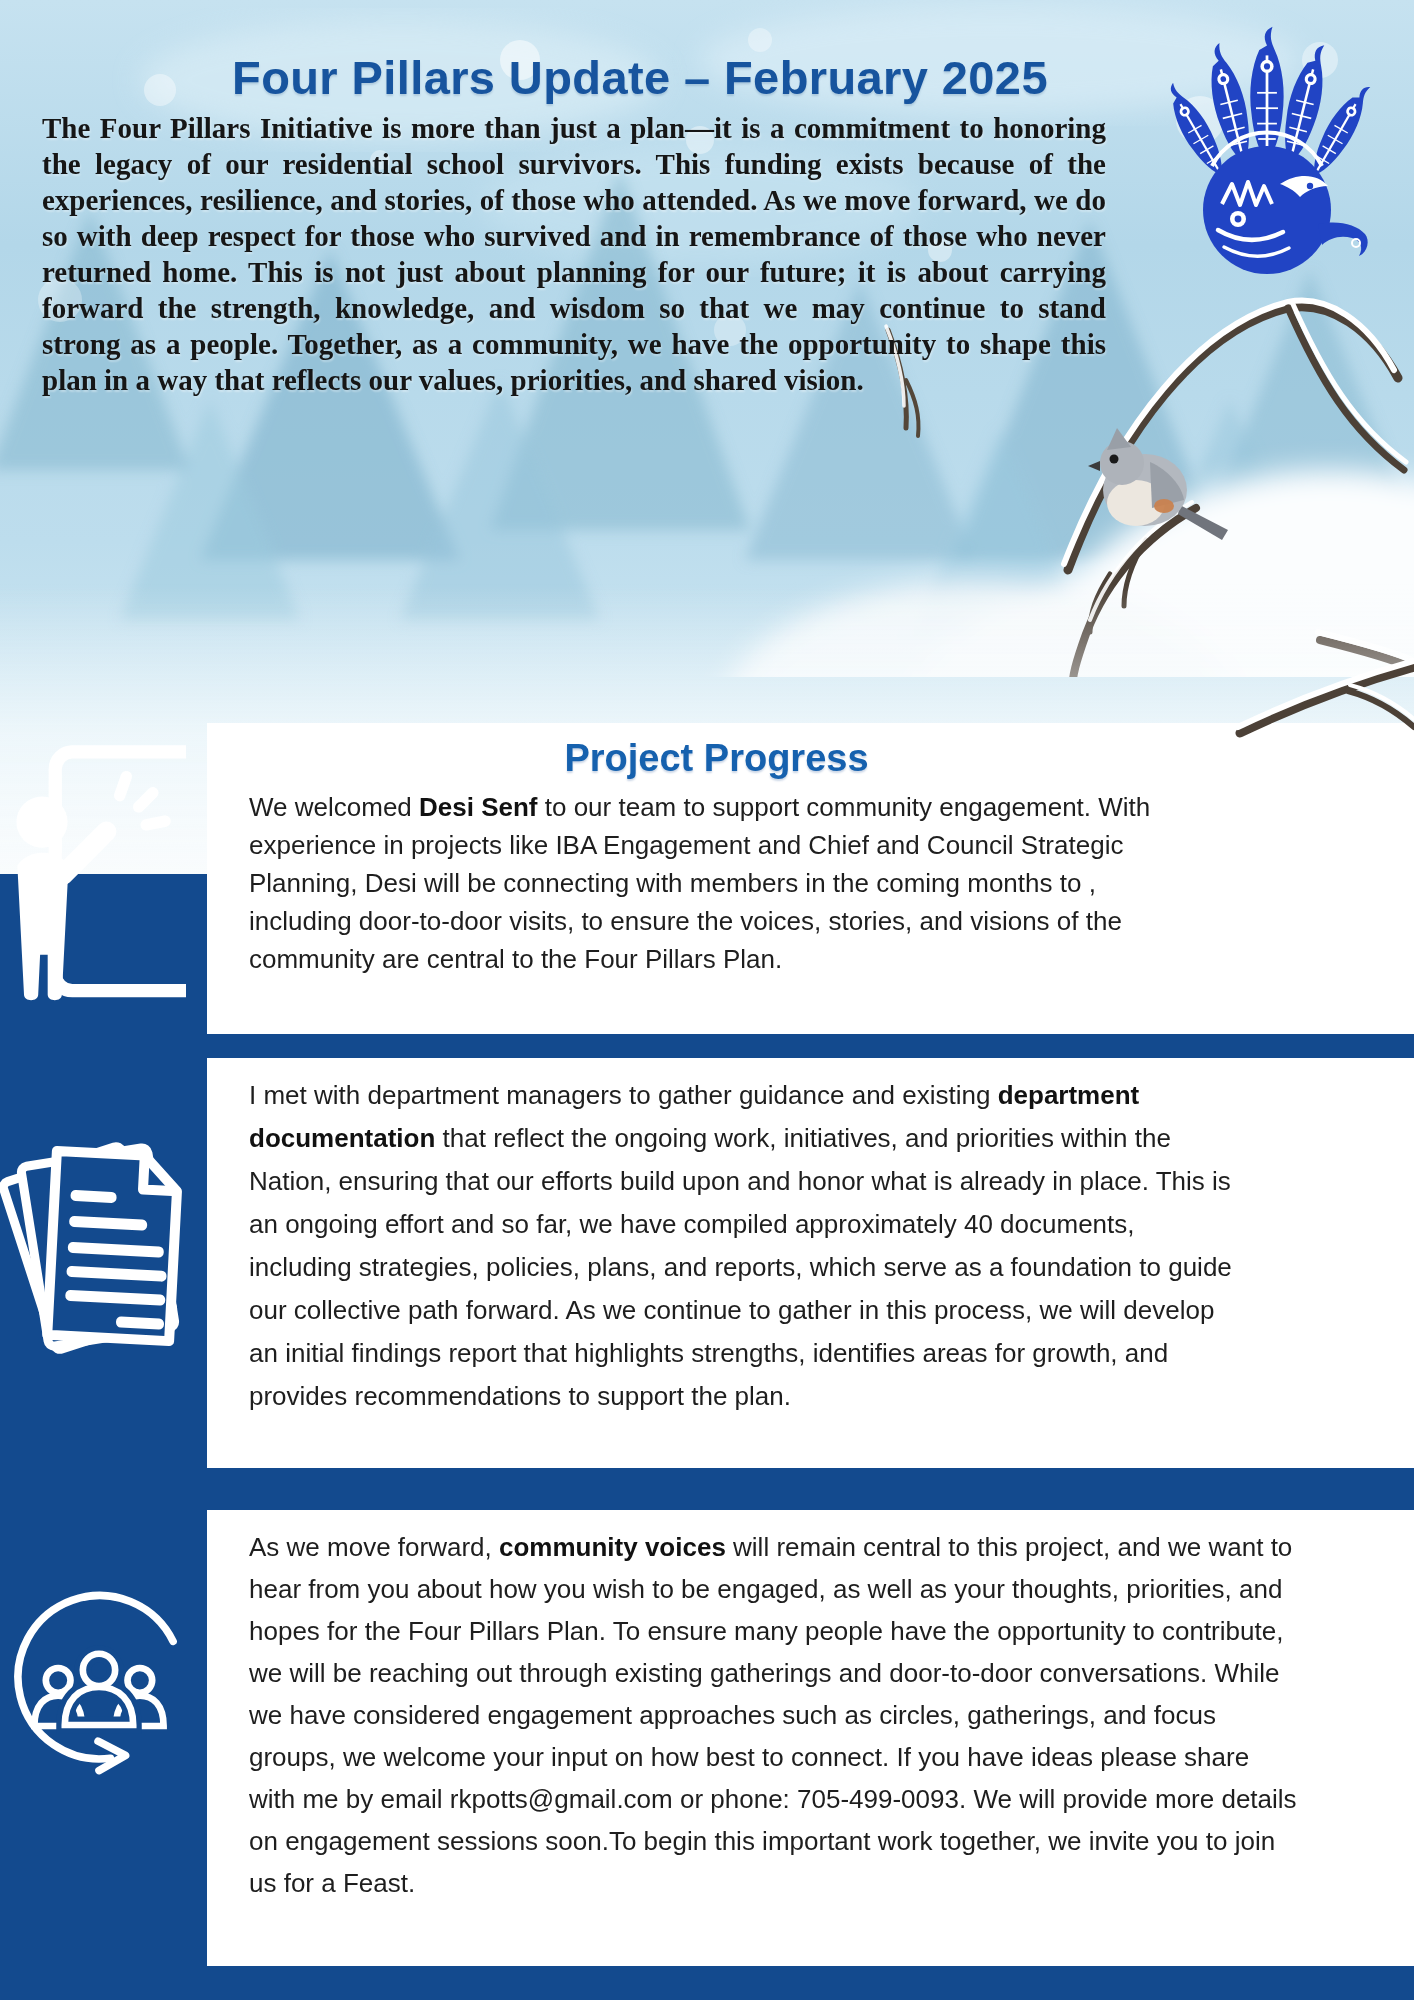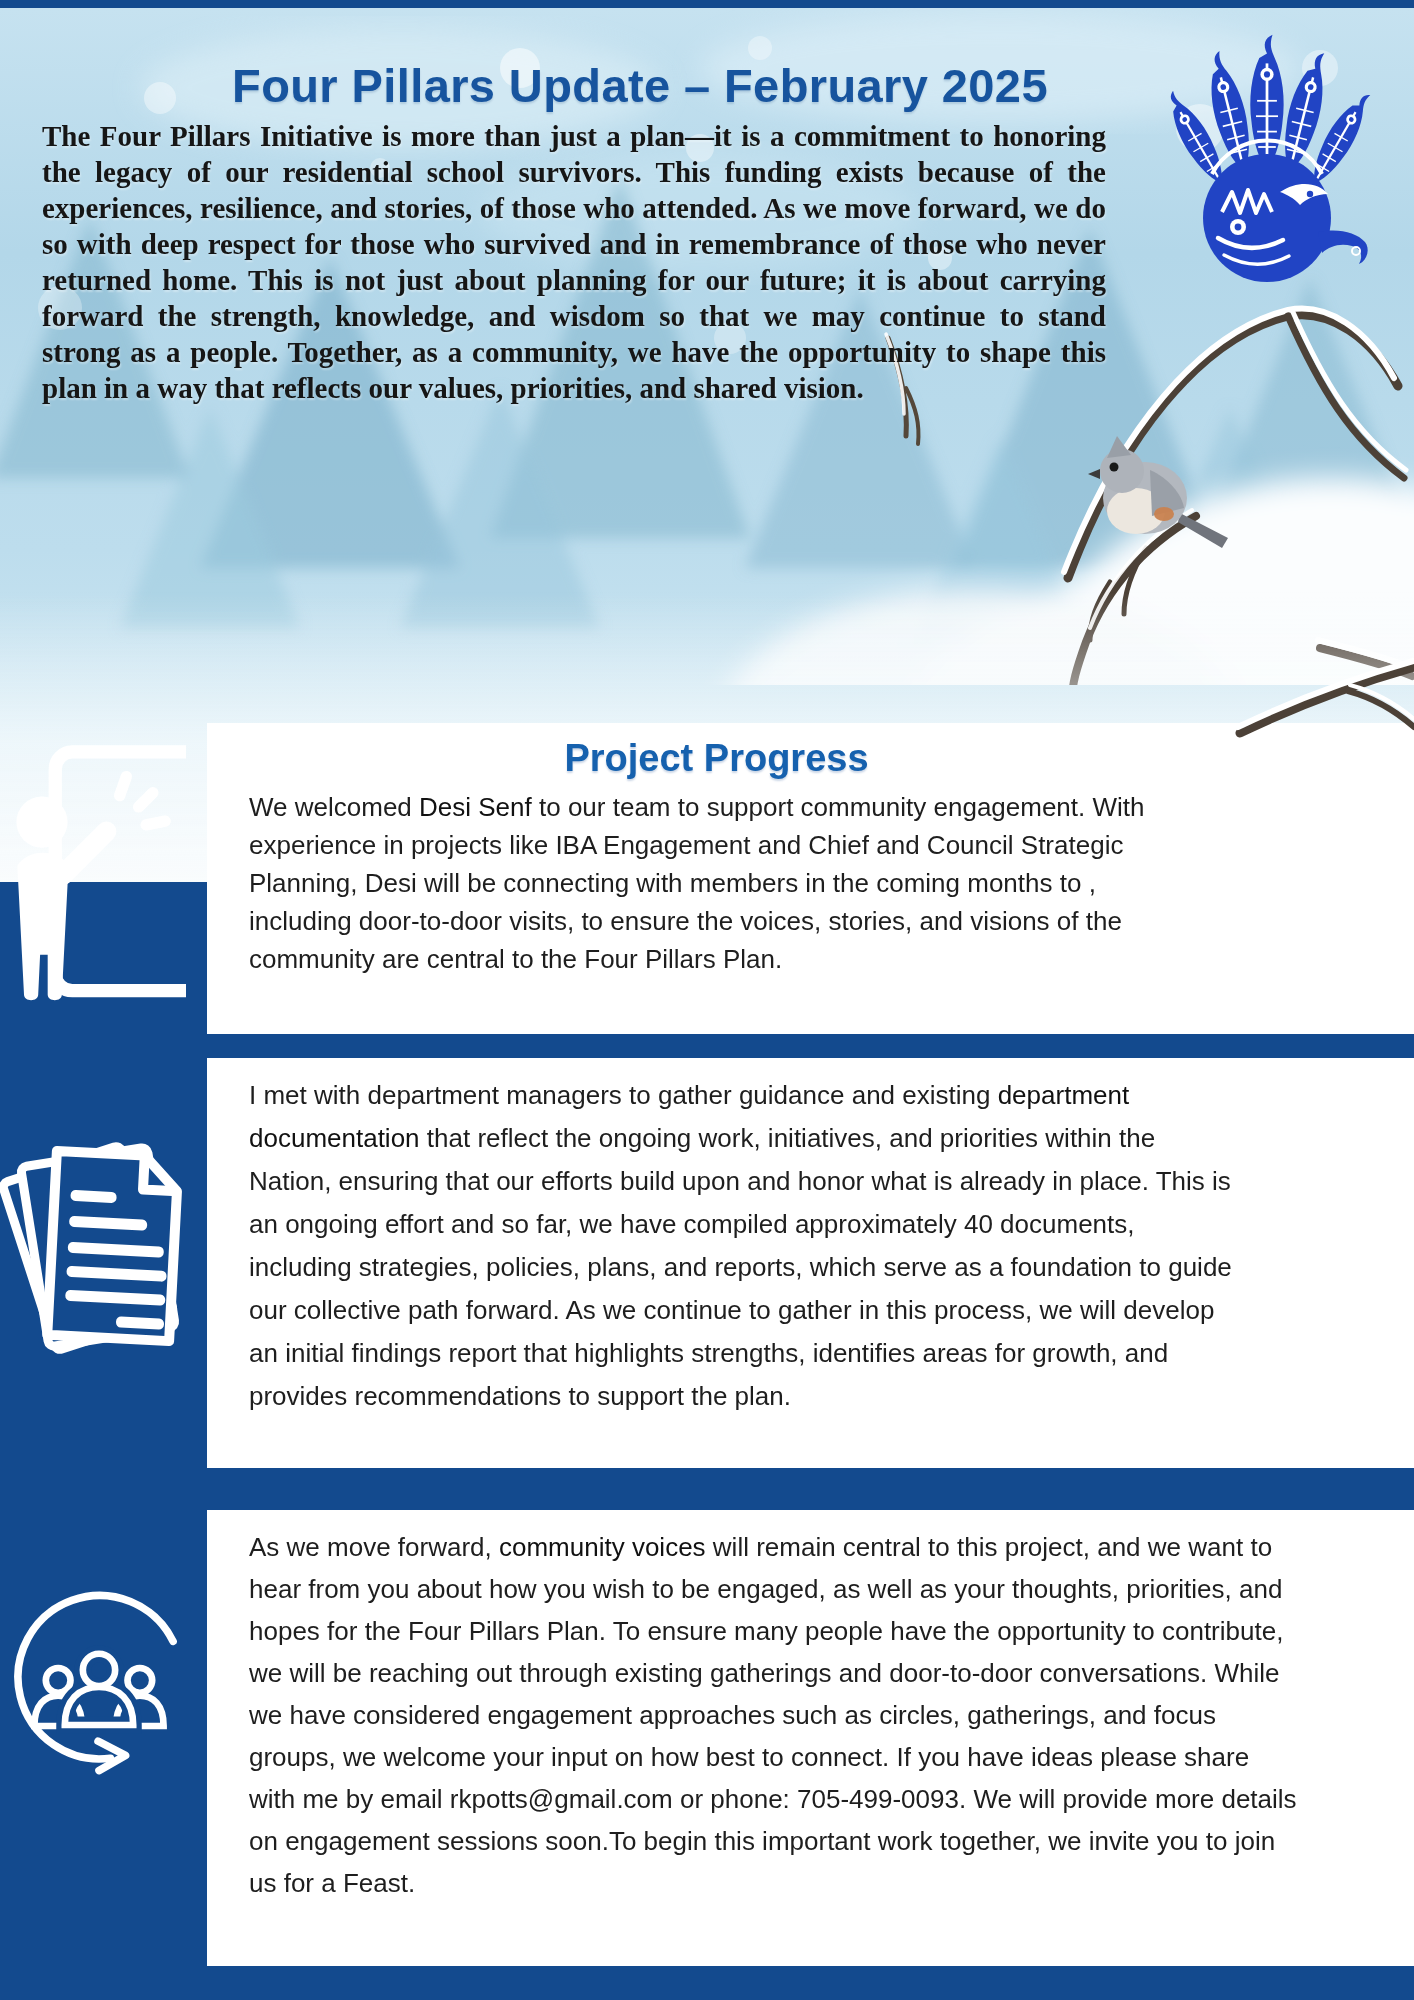--- a/index.html
+++ b/index.html
@@ -3,21 +3,21 @@
 <meta charset="utf-8">
 <style>
   html,body{margin:0;padding:0;background:#555;}
   .page{
     position:relative;width:1414px;height:2000px;overflow:hidden;
     background:#134a8e;font-family:"Liberation Sans",sans-serif;
     margin:0 auto;
   }
   
   .hero{
-    position:absolute;top:8px;left:0;width:1414px;height:874px;overflow:hidden;
+    position:absolute;top:0;left:0;width:1414px;height:874px;overflow:hidden;
     background:linear-gradient(180deg,#c6e2f0 0%,#b3d7e9 28%,#bddded 62%,#d9edf6 100%);
   }
   .hero-art{position:absolute;top:0;left:0;width:1414px;height:677px;}
   .snow-fade{
     position:absolute;left:0;right:0;bottom:0;height:290px;pointer-events:none;
     background:linear-gradient(to bottom,rgba(251,253,254,0) 0%,rgba(250,253,254,.72) 52%,rgba(250,252,253,.97) 100%);
   }
   .hero-title{
     position:absolute;top:50px;left:160px;width:960px;text-align:center;
     font-size:47px;font-weight:bold;color:#17549e;letter-spacing:.4px;
@@ -38,21 +38,21 @@
   .card-3{top:833px;height:456px;}    
   .section-heading{
     margin:14px 0 6px 22px;width:935px;text-align:center;
     font-size:38px;font-weight:bold;color:#1661ae;
     text-shadow:0 2px 2px rgba(20,70,140,.22);
   }
   .card-text{margin:0 0 0 22px;color:#1e1e1e;}
   .card-1 .card-text{width:935px;font-size:26px;line-height:38px;margin-top:8px;}
   .card-2 .card-text{width:990px;font-size:26px;line-height:43px;margin-top:16px;}
   .card-3 .card-text{width:1050px;font-size:26px;line-height:42px;margin-top:16px;}
-  .card-text strong{font-weight:normal;color:#111;}
+  .card-text strong{font-weight:bold;color:#111;}
   
   .margin-icon{position:absolute;z-index:4;}
   .icon-presenter{top:55px;left:6px;width:180px;height:290px;}   
   .icon-documents{top:463px;left:0px;width:215px;height:240px;}  
   .icon-community{top:868px;left:4px;width:190px;height:265px;}  
 </style>
 </head>
 <body>
 
 <div class="page">

